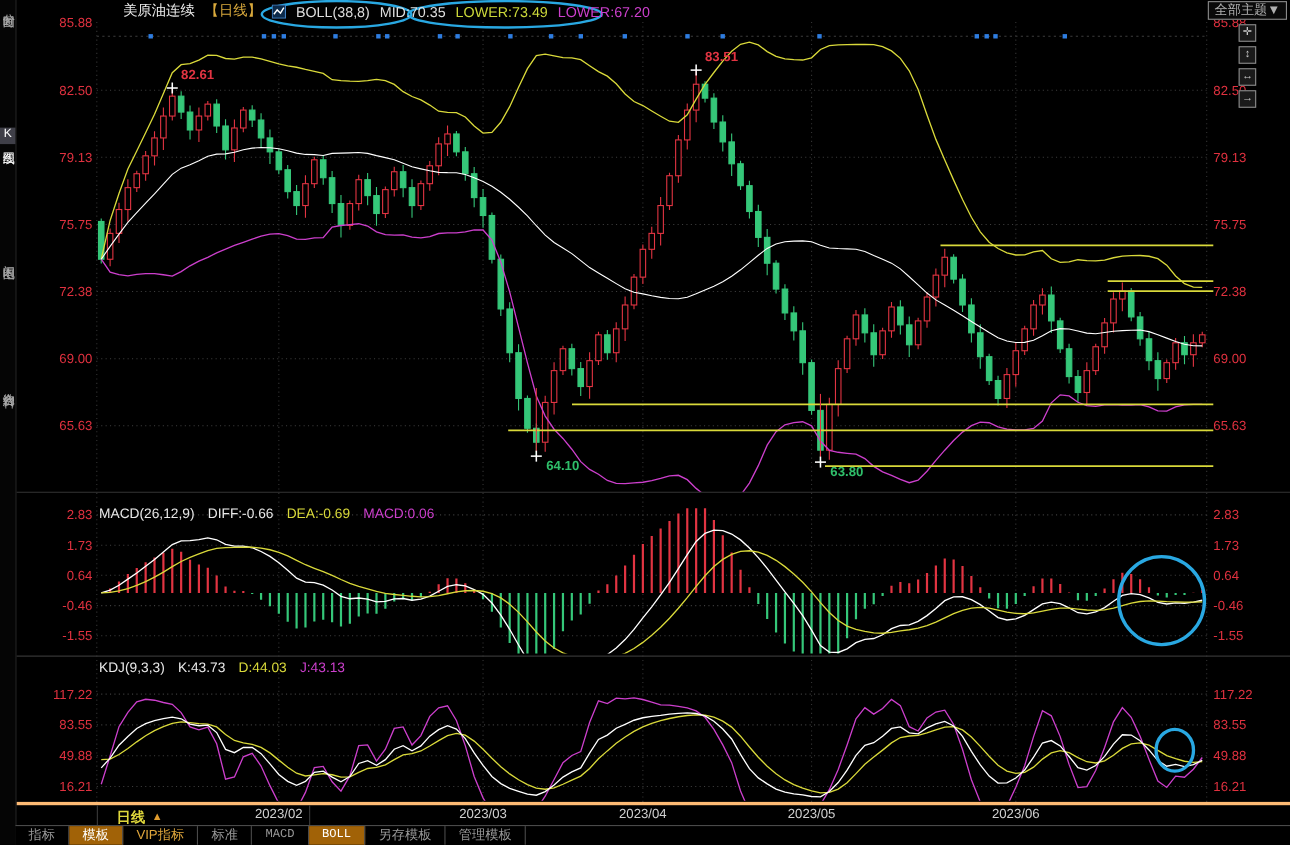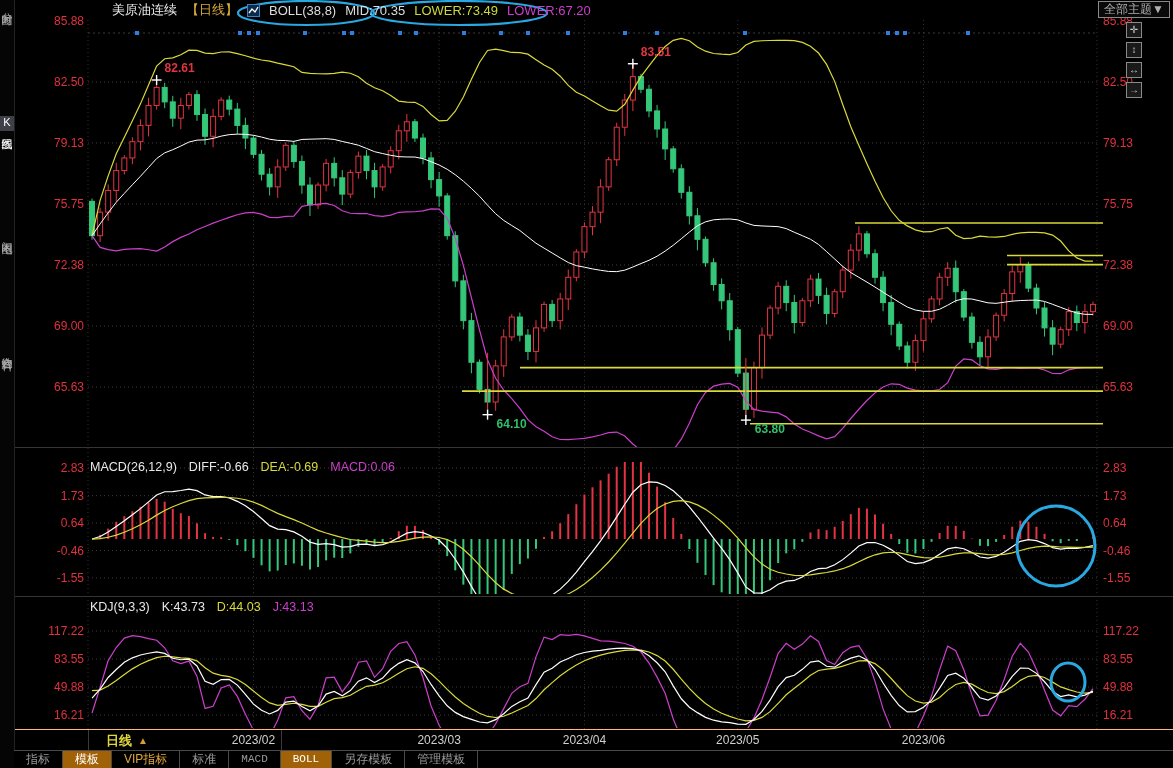--- a/index.html
+++ b/index.html
@@ -35,21 +35,21 @@
   .macd-header,.kdj-header{position:absolute;left:90px;font-size:12.5px;z-index:4;
                            display:flex;gap:12px;white-space:nowrap;}
   .macd-header{top:460px;text-align:center;}
   .kdj-header{top:600px;}
   .i-white{color:#e8e8e8;}
   .i-yellow{color:#d9d93a;}
   .i-magenta{color:#cc3fcc;}
 
   
   .date-row{position:absolute;left:14px;right:0;top:729px;height:21px;
-            border-top:1px solid #fdba74;z-index:2;}
+            border-top:3px solid #fdba74;z-index:2;}
   .period-box{position:absolute;left:74px;top:0;height:100%;width:194px;
               border-left:1px solid #3a3a3a;border-right:1px solid #3a3a3a;
               display:flex;align-items:center;gap:6px;padding-left:17px;box-sizing:border-box;cursor:pointer;}
   .period-label{color:#e0d83c;font-weight:bold;font-size:13px;}
   .period-arrow{color:#e09c2e;font-size:10px;}
 
   
   .tabs-row{position:absolute;left:14px;right:0;top:750px;height:18px;border-top:1px solid #4a4a4a;
             display:flex;align-items:stretch;font-size:12px;color:#999;z-index:3;background:#000;}
   .tab{padding:0 12px;border-right:1px solid #4a4a4a;line-height:17px;cursor:pointer;white-space:nowrap;}

